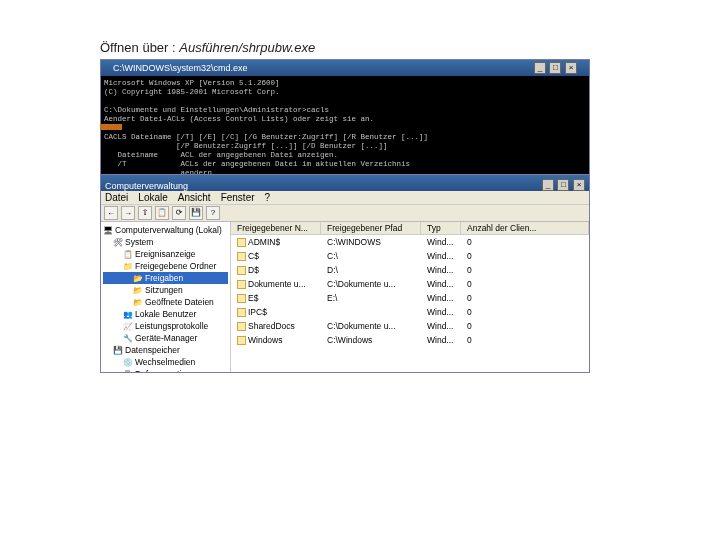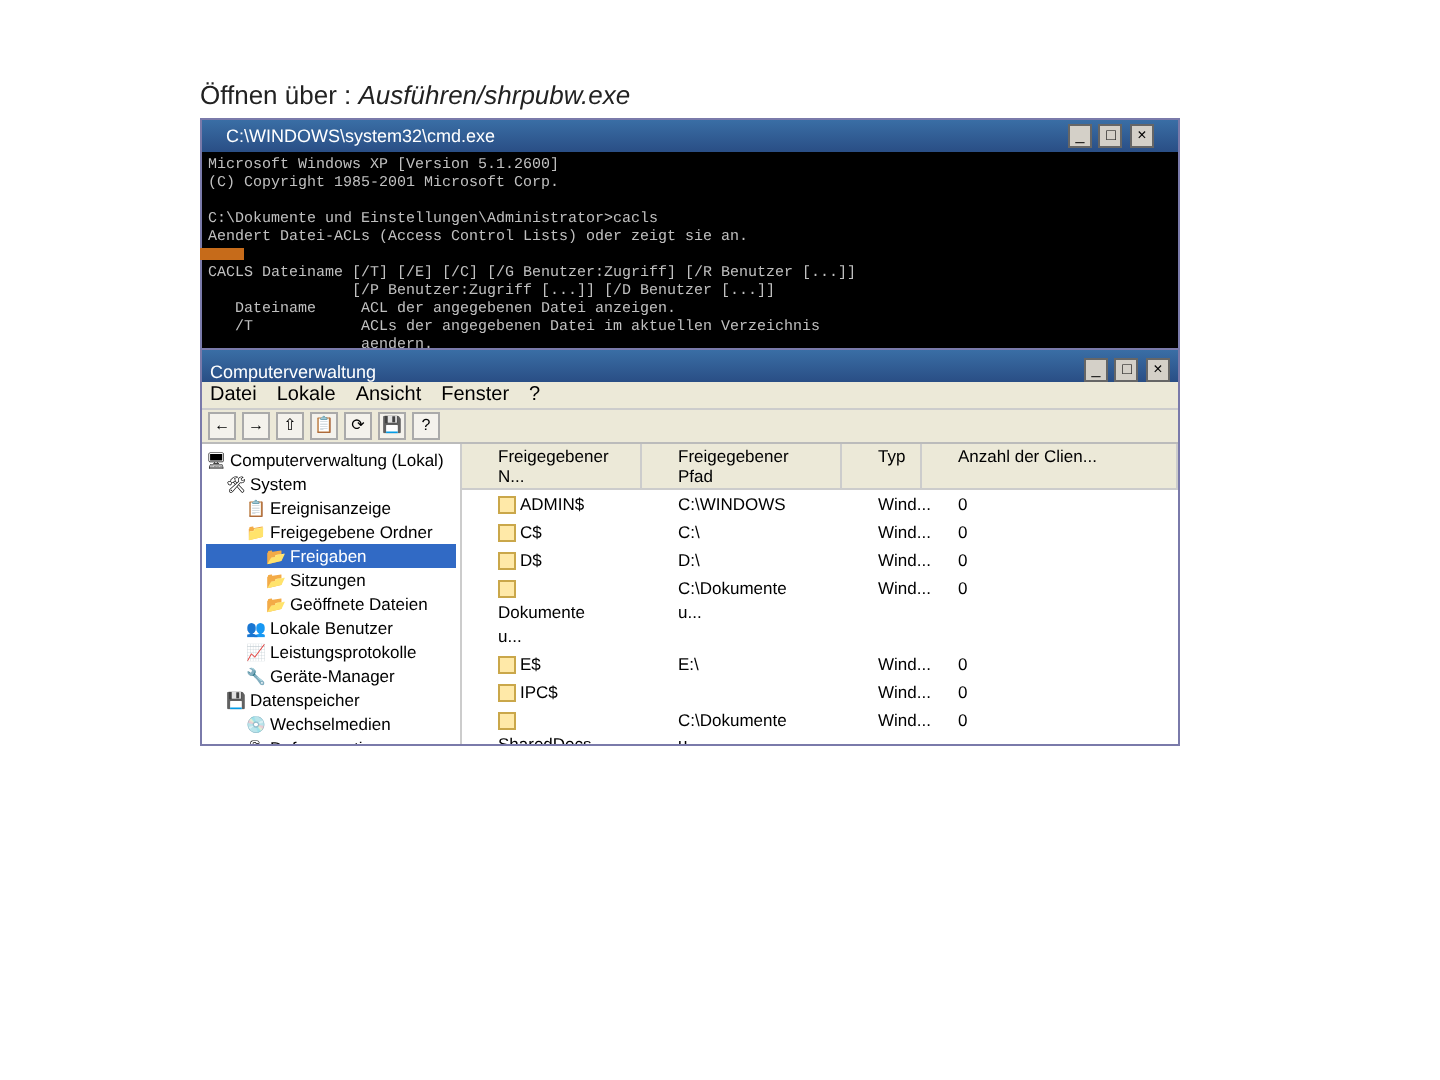--- a/index.html
+++ b/index.html
@@ -22,21 +22,21 @@
   .toolbar { display:flex; gap:3px; padding:1px 3px; border-bottom:1px solid #bbb; background:#ece9d8; }
   .tb-btn { width:14px; height:14px; border:1px solid #aaa; background:#f4f2ec; font-size:8px; text-align:center; line-height:12px; }
   .mgmt-body { display:flex; height:150px; background:#fff; }
   .tree { width:130px; border-right:1px solid #ccc; overflow:hidden; padding:2px; font-size:8.5px; line-height:12px; color:#000; }
   .tree-item { white-space:nowrap; display:flex; align-items:center; }
   .tree-item.sel { background:#316ac5; color:#fff; }
   .ti-icon { display:inline-block; width:10px; height:10px; margin-right:2px; font-size:8px; text-align:center; }
   .indent1 { padding-left:10px; } .indent2 { padding-left:20px; } .indent3 { padding-left:30px; }
   .list { flex:1; display:flex; flex-direction:column; }
   .list-head { display:flex; background:#ece9d8; border-bottom:1px solid #ccc; font-size:8.5px; }
-  .col { border-right:1px solid #ccc; padding:1px 18px; }
+  .col { border-right:1px solid #ccc; padding:1px 6px; }
   .c1{width:90px}.c2{width:100px}.c3{width:40px}.c4{flex:1}
   .list-rows { flex:1; overflow:hidden; }
   .list-row { display:flex; font-size:8.5px; line-height:12px; }
   .list-row .col { border:none; }
   .share-icon { display:inline-block; width:9px; height:9px; background:#ffe9a8; border:1px solid #caa74a; margin-right:2px; vertical-align:middle; }
 </style>
 </head>
 <body>
 
 <div class="slide">

